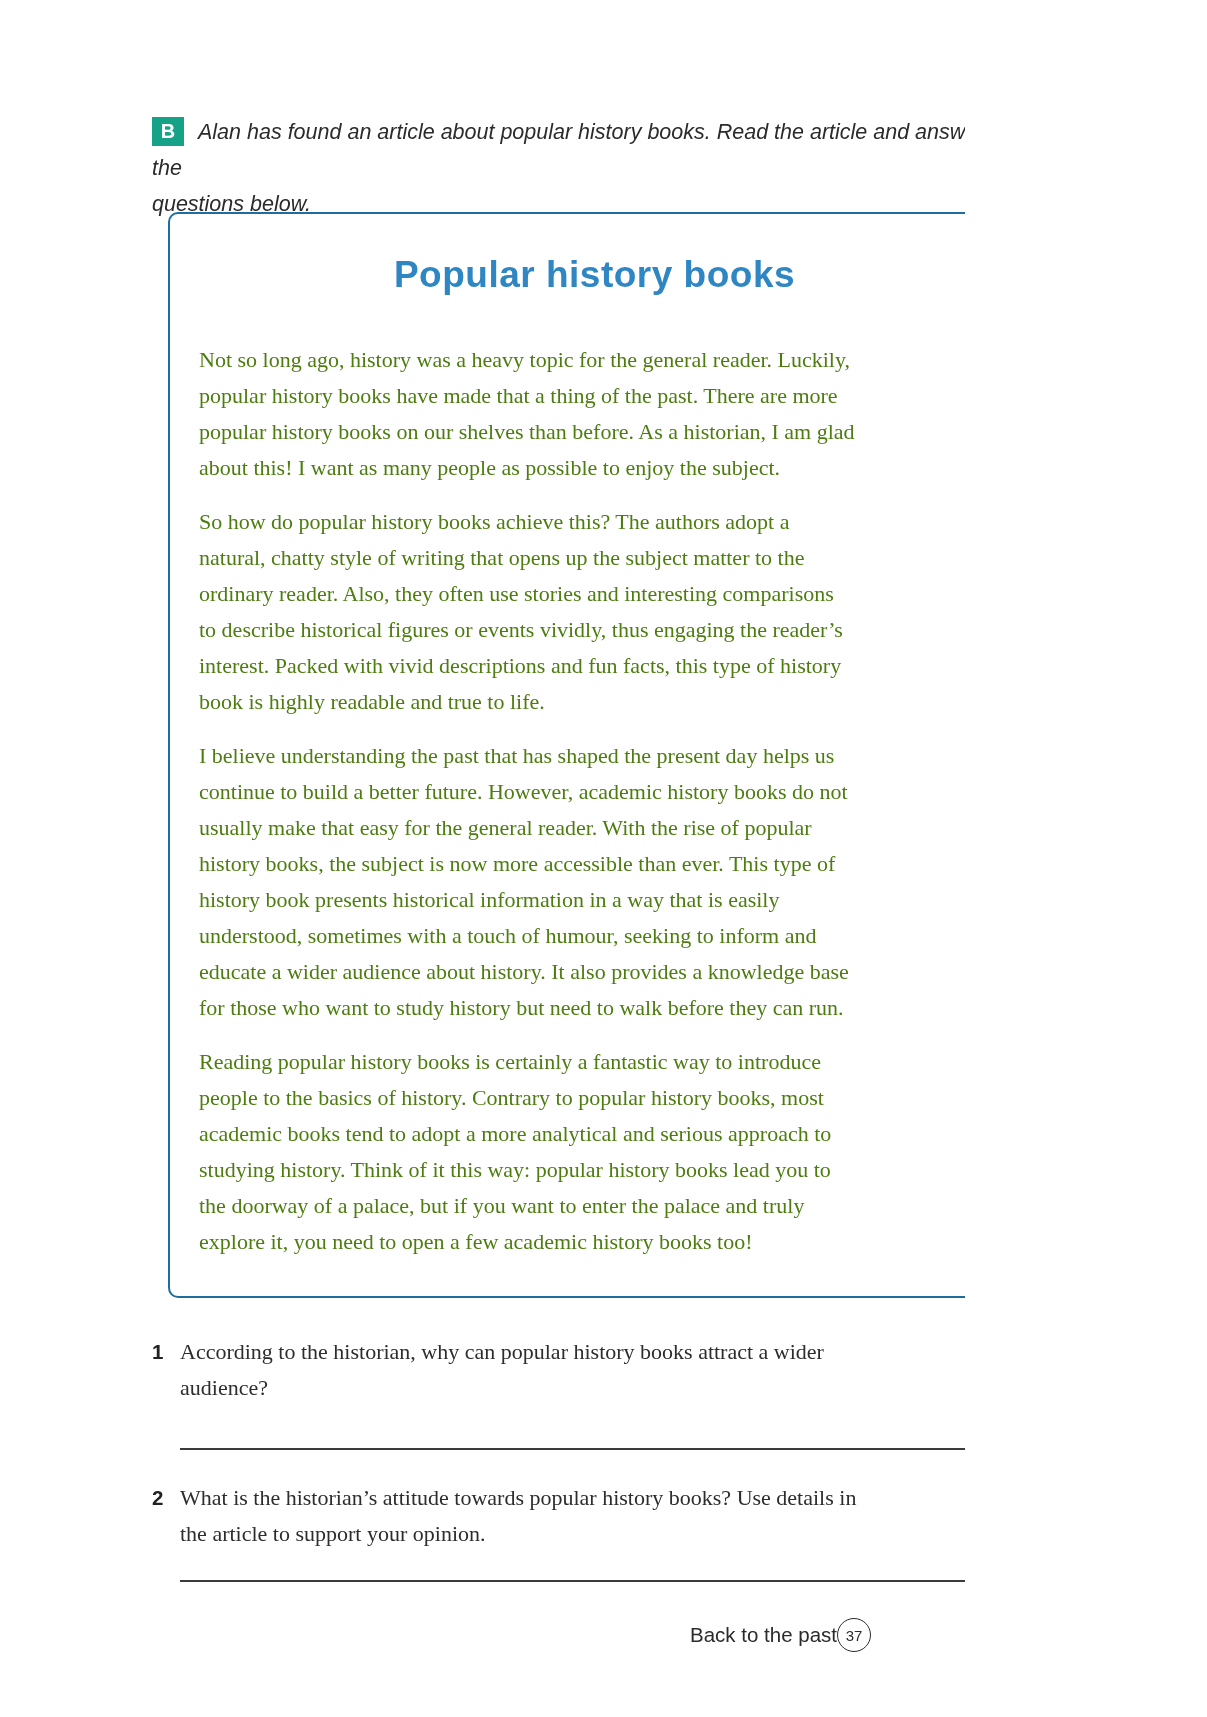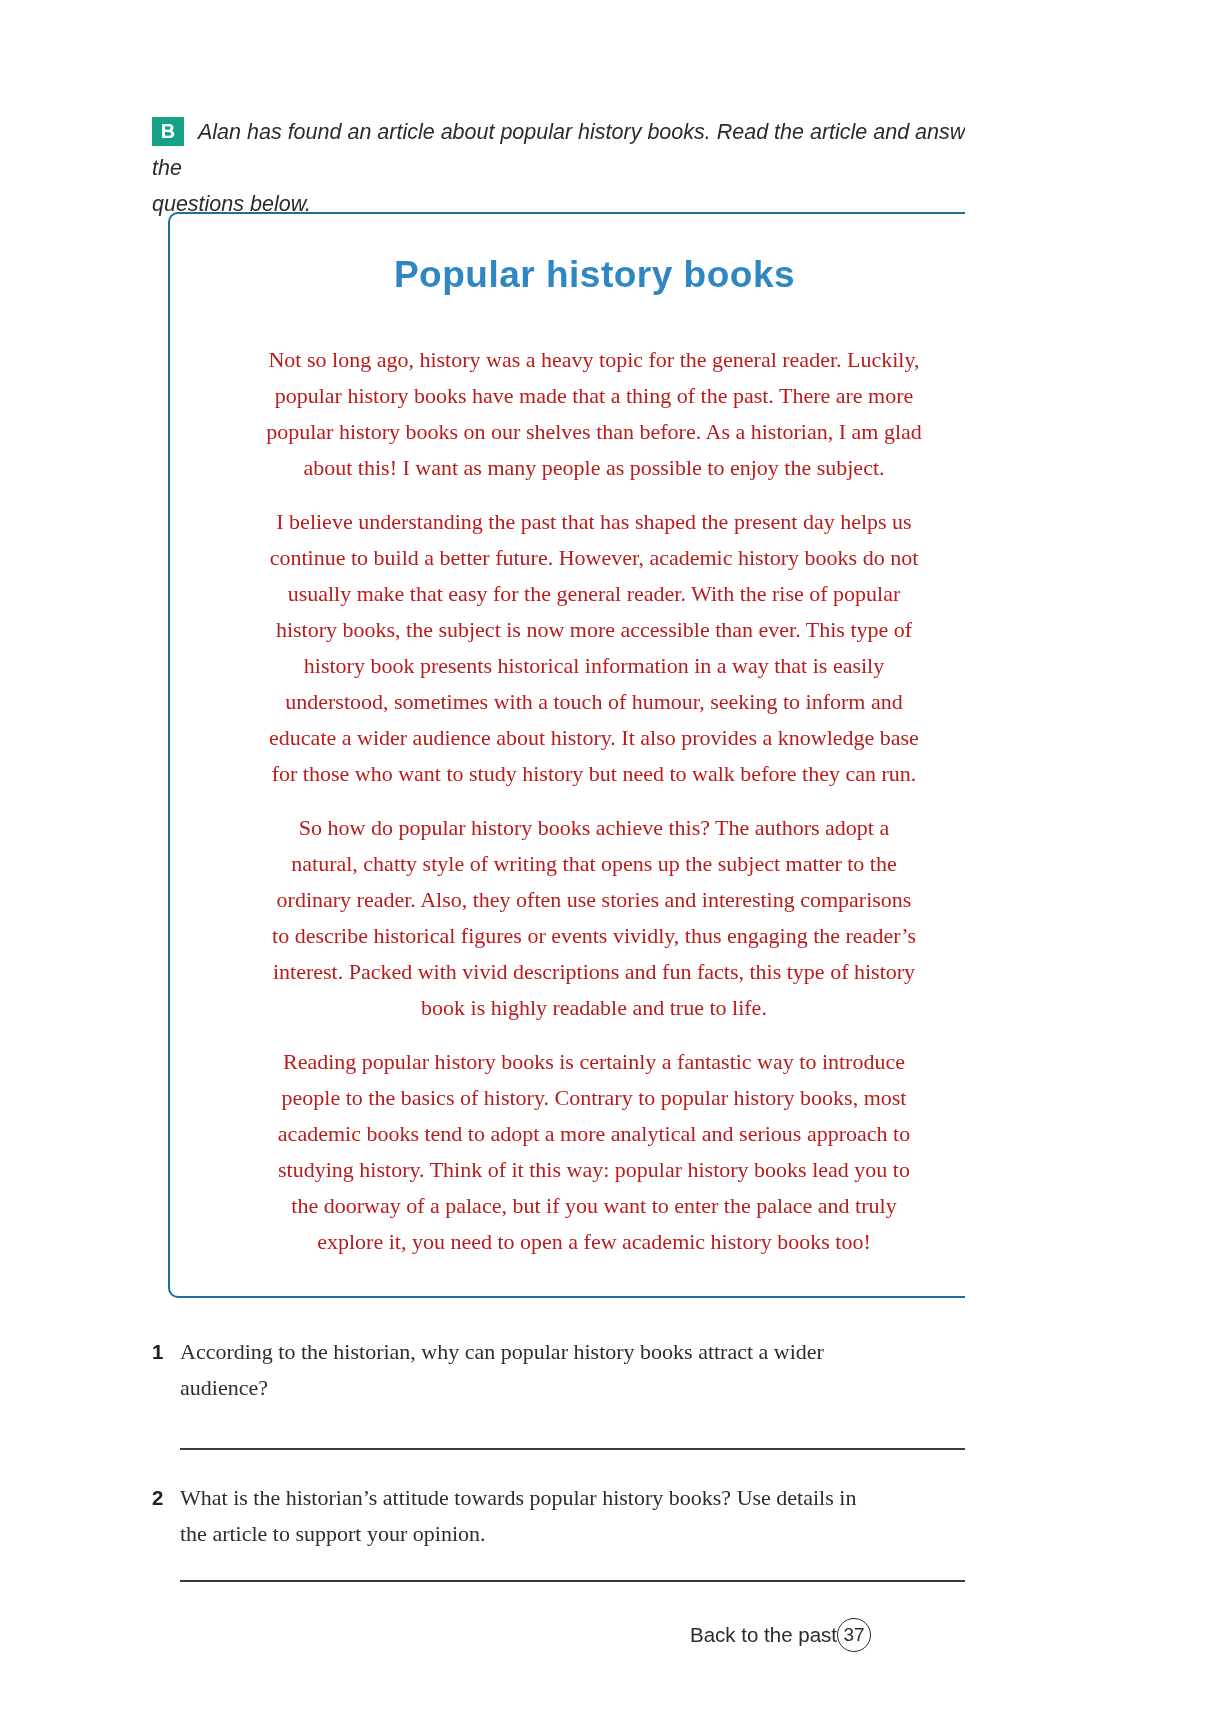--- a/index.html
+++ b/index.html
@@ -62,22 +62,21 @@
     font-size: 37px;
     letter-spacing: 0.5px;
     color: #2e86c3;
   }
   .article-body { padding: 0 30px 0 29px; }
   .article-body p {
     margin: 0 0 18px 0;
     font-size: 22px;
     line-height: 36px;
     white-space: pre-line;
-    color: #b91c1c;
-    text-align: center;
+    color: #4d7c0f;
   }
   .article-body p:first-child { margin-top: 46px; }
 
   
   .question {
     position: absolute;
     left: 152px;
     width: 861px;
     display: flex;
   }
@@ -120,54 +119,54 @@
   }
   .page-circle {
     width: 34px;
     height: 34px;
     box-sizing: border-box;
     border: 1.8px solid #2b2b2b;
     border-radius: 50%;
     display: flex;
     align-items: center;
     justify-content: center;
-    font-size: 19px;
+    font-size: 15px;
   }
 </style>
 </head>
 <body>
 
 <div class="page">
 
   <div class="instruction">
     <span class="badge">B</span><span class="instr-text">Alan has found an article about popular history books. Read the article and answer the
 questions below.</span>
   </div>
 
   <div class="article-box">
     <h1 class="article-title">Popular history books</h1>
     <div class="article-body">
       <p>Not so long ago, history was a heavy topic for the general reader. Luckily,
 popular history books have made that a thing of the past. There are more
 popular history books on our shelves than before. As a historian, I am glad
 about this! I want as many people as possible to enjoy the subject.</p>
+      <p>So how do popular history books achieve this? The authors adopt a
+natural, chatty style of writing that opens up the subject matter to the
+ordinary reader. Also, they often use stories and interesting comparisons
+to describe historical figures or events vividly, thus engaging the reader’s
+interest. Packed with vivid descriptions and fun facts, this type of history
+book is highly readable and true to life.</p>
       <p>I believe understanding the past that has shaped the present day helps us
 continue to build a better future. However, academic history books do not
 usually make that easy for the general reader. With the rise of popular
 history books, the subject is now more accessible than ever. This type of
 history book presents historical information in a way that is easily
 understood, sometimes with a touch of humour, seeking to inform and
 educate a wider audience about history. It also provides a knowledge base
 for those who want to study history but need to walk before they can run.</p>
-      <p>So how do popular history books achieve this? The authors adopt a
-natural, chatty style of writing that opens up the subject matter to the
-ordinary reader. Also, they often use stories and interesting comparisons
-to describe historical figures or events vividly, thus engaging the reader’s
-interest. Packed with vivid descriptions and fun facts, this type of history
-book is highly readable and true to life.</p>
       <p>Reading popular history books is certainly a fantastic way to introduce
 people to the basics of history. Contrary to popular history books, most
 academic books tend to adopt a more analytical and serious approach to
 studying history. Think of it this way: popular history books lead you to
 the doorway of a palace, but if you want to enter the palace and truly
 explore it, you need to open a few academic history books too!</p>
     </div>
   </div>
 
   <div class="question q1">

